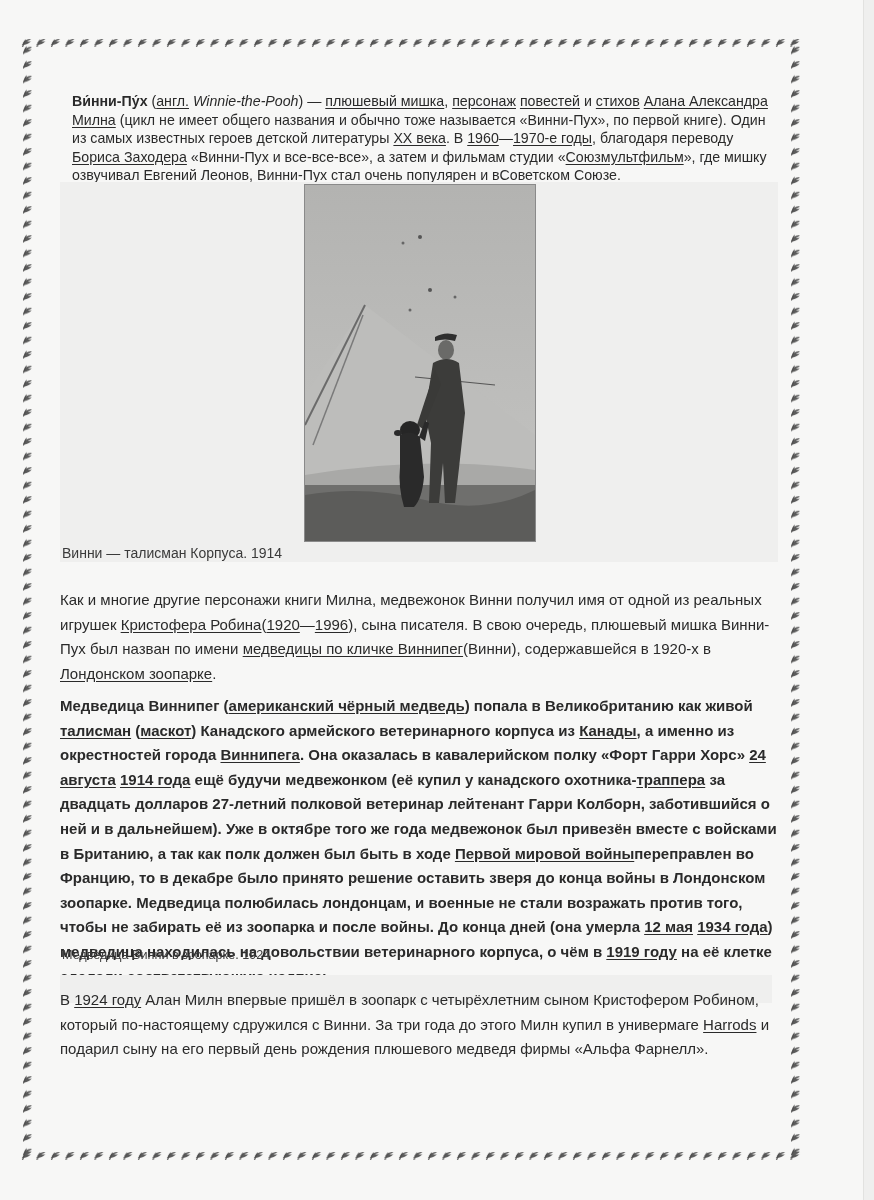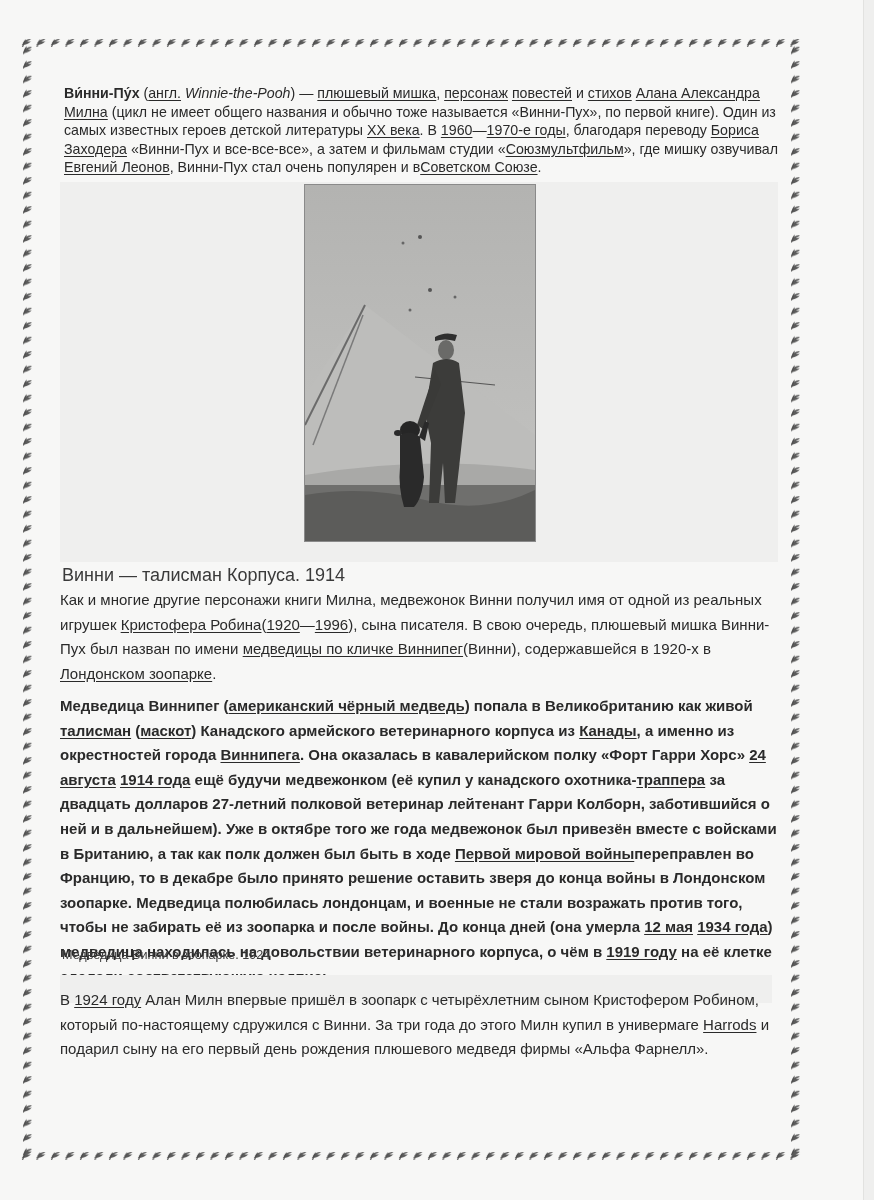--- a/index.html
+++ b/index.html
@@ -12,29 +12,29 @@
   .page-edge { position: absolute; right: 0; top: 0; width: 10px; height: 1200px; background: #efefee; border-left: 1px solid #e2e2e0; }
   
   .border-strip { position: absolute; overflow: hidden; color: #5a5a5a; }
   .border-top { left: 20px; top: 33px; width: 784px; height: 16px; }
   .border-bottom { left: 20px; top: 1146px; width: 784px; height: 16px; }
   .border-left { left: 20px; top: 40px; width: 16px; height: 1115px; }
   .border-right { left: 788px; top: 40px; width: 16px; height: 1115px; }
   .border-strip svg { display: block; }
 
   .content { position: absolute; left: 60px; top: 80px; width: 730px; font-size: 14.2px; line-height: 18.6px; }
-  .content p { margin: 4px; }
+  .content p { margin: 12px; }
   a, .lnk { color: #2a2a2a; text-decoration: underline; text-underline-offset: 2px; }
   .lead b { font-weight: bold; }
   .lead i { font-style: italic; }
 
   .figure { position: absolute; left: 60px; top: 182px; width: 718px; height: 380px; background: #efefee; }
   .photo { position: absolute; left: 244px; top: 2px; width: 230px; height: 356px; border: 1px solid #8a8a8a; overflow: hidden; background: #b9b9b7; }
   .photo svg { display: block; }
-  .caption1 { position: absolute; left: 62px; top: 545px; font-size: 18px; color: #3a3a3a; margin-top: 20px; }
+  .caption1 { position: absolute; left: 62px; top: 545px; font-size: 14px; color: #3a3a3a; }
 
   .para { position: absolute; left: 60px; width: 730px; font-size: 15px; line-height: 24.6px; }
   .p2 { top: 573px; }
   .p3 { top: 679px; font-weight: bold; }
   .p4 { top: 973px; }
 
   .cap2-band { position: absolute; left: 60px; top: 975px; width: 712px; height: 28px; background: #efefee; }
   .caption2 { position: absolute; left: 62px; top: 948px; font-size: 12.6px; color: #3a3a3a; }
 </style>
 </head>

